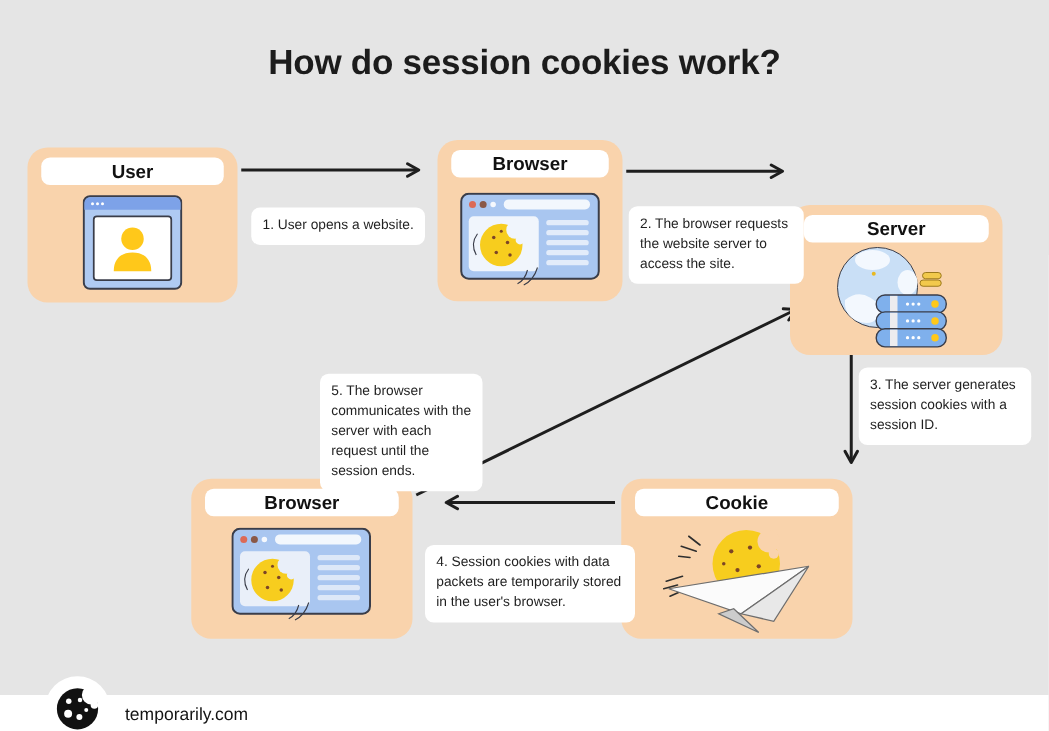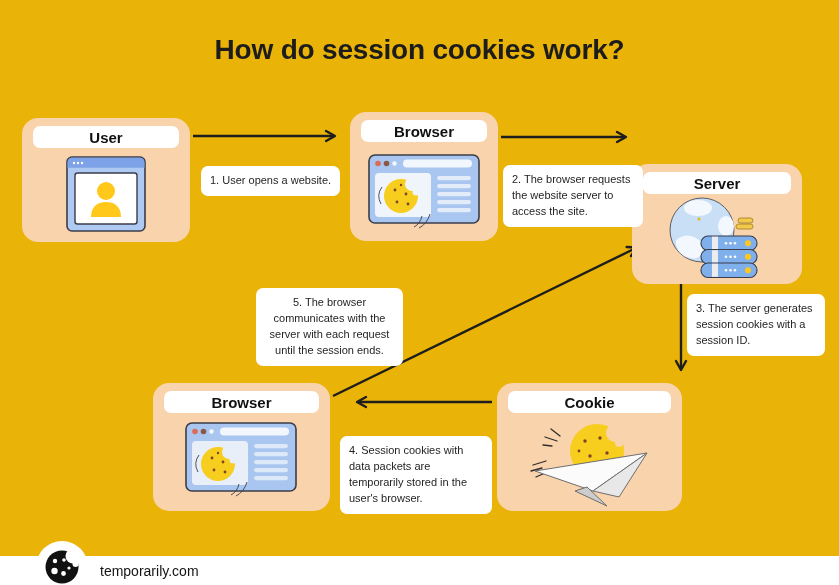--- a/index.html
+++ b/index.html
@@ -1,19 +1,19 @@
 <!DOCTYPE html>
 <html><head>
 <meta charset="utf-8">
 <style>
   * { margin:0; padding:0; box-sizing:border-box; }
   html,body { font-family:"Liberation Sans","DejaVu Sans",sans-serif; }
   .canvas {
     position:relative; width:839px; height:585px;
-    background:#eab308; overflow:hidden;
+    background:#e5e5e5; overflow:hidden;
   }
   .title {
     position:absolute; left:0; top:34px; width:100%;
     text-align:center; font-size:28px; font-weight:700; color:#1c1c1c;
     letter-spacing:-0.2px;
   }
   .arrows { position:absolute; left:0; top:0; width:839px; height:585px; pointer-events:none; }
   .node {
     position:absolute; background:#f9d3ac; border-radius:16px;
   }
@@ -30,22 +30,22 @@
   .node-browser-bottom { left:153px; top:383px; width:177px; height:128px; }
   .node-cookie         { left:497px; top:383px; width:185px; height:128px;padding-left:34px; }
   .step {
     position:absolute; background:#ffffff; border-radius:7px;
     padding:7px 9px; font-size:11px; line-height:1.45; font-weight:500;
     color:#1f1f1f;
   }
   .step-1 { left:201px; top:166px; white-space:nowrap;text-align:right; }
   .step-2 { left:503px; top:165px; width:140px; }
   .step-3 { left:687px; top:294px; width:138px; }
-  .step-4 { left:340px; top:436px; width:152px; }
-  .step-5 { left:256px; top:288px; width:147px;text-align:center; }
+  .step-4 { left:340px; top:436px; width:168px; }
+  .step-5 { left:256px; top:299px; width:130px; }
   .footer-bar {
     position:absolute; left:0; bottom:0; width:100%; height:29px; background:#ffffff;
   }
   .logo-circle {
     position:absolute; left:36px; top:541px; width:52px; height:52px;
     background:#ffffff; border-radius:50%;
     display:flex; align-items:center; justify-content:center;
   }
   .footer-site {
     position:absolute; left:100px; top:563px;

